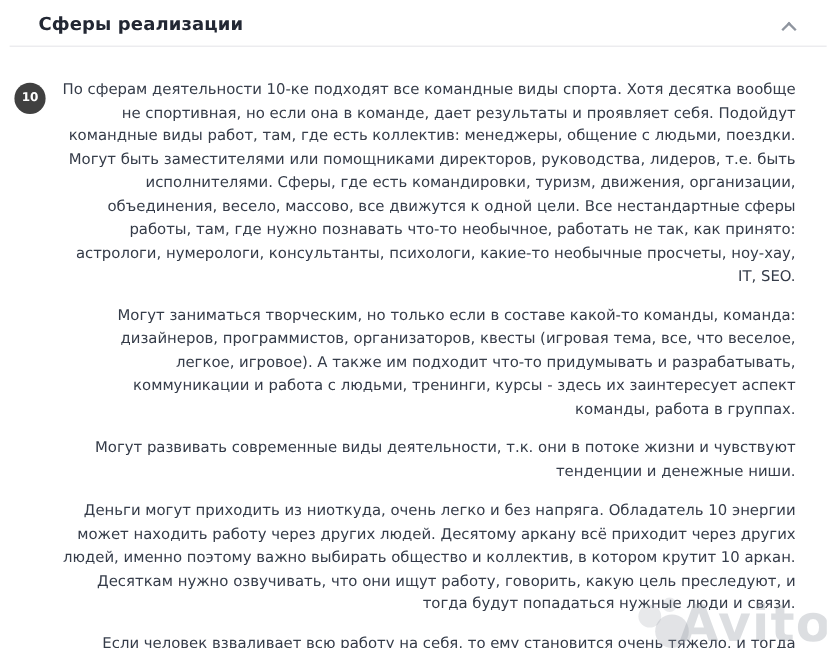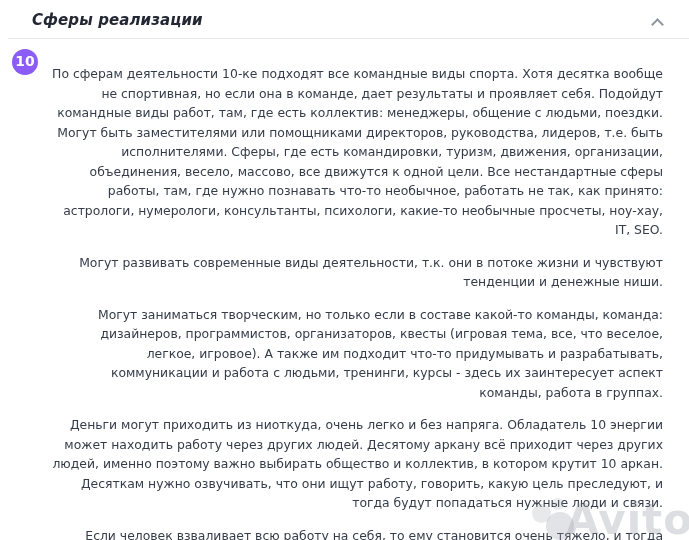--- a/index.html
+++ b/index.html
@@ -18,21 +18,20 @@
     padding: 11px 26px 9px 24px;
     border-bottom: 1px solid #e8e8ec;
     margin-left: 8px;
     cursor: pointer;
   }
   .section-title {
     font-size: 15px;
     font-weight: 600;
     color: #222733;
     letter-spacing: .1px;
-    font-style: italic;
   }
   .chevron {
     width: 12px;
     height: 12px;
     display: inline-block;
     position: relative;
     top: 2px;
   }
   .chevron::before {
     content: "";
@@ -52,27 +51,27 @@
     font-size: 12.4px;
     line-height: 19.5px;
   }
   .content p {
     margin: 0 0 13px 0;
     text-align: right;
   }
   .num-badge {
     position: absolute;
     left: 12px;
-    top: 10px;
+    top: 30px;
     width: 26px;
     height: 26px;
     border-radius: 50%;
-    background: #8b5cf6;
+    background: #404040;
     color: #ffffff;
-    font-size: 14px;
+    font-size: 10px;
     font-weight: 700;
     display: flex;
     align-items: center;
     justify-content: center;
   }
   .watermark {
     position: absolute;
     right: -4px;
     bottom: -2px;
     display: flex;
@@ -124,22 +123,22 @@
 <body>
 
 <div class="section-header">
   <span class="section-title">Сферы реализации</span>
   <span class="chevron"></span>
 </div>
 
 <div class="content">
   <span class="num-badge">10</span>
   <p>По сферам деятельности 10-ке подходят все командные виды спорта. Хотя десятка вообще не спортивная, но если она в команде, дает результаты и проявляет себя. Подойдут командные виды работ, там, где есть коллектив: менеджеры, общение с людьми, поездки. Могут быть заместителями или помощниками директоров, руководства, лидеров, т.е. быть исполнителями. Сферы, где есть командировки, туризм, движения, организации, объединения, весело, массово, все движутся к одной цели. Все нестандартные сферы работы, там, где нужно познавать что-то необычное, работать не так, как принято: астрологи, нумерологи, консультанты, психологи, какие-то необычные просчеты, ноу-хау, IT, SEO.</p>
+  <p>Могут заниматься творческим, но только если в составе какой-то команды, команда: дизайнеров, программистов, организаторов, квесты (игровая тема, все, что веселое, легкое, игровое). А также им подходит что-то придумывать и разрабатывать, коммуникации и работа с людьми, тренинги, курсы - здесь их заинтересует аспект команды, работа в группах.</p>
   <p>Могут развивать современные виды деятельности, т.к. они в потоке жизни и чувствуют тенденции и денежные ниши.</p>
-  <p>Могут заниматься творческим, но только если в составе какой-то команды, команда: дизайнеров, программистов, организаторов, квесты (игровая тема, все, что веселое, легкое, игровое). А также им подходит что-то придумывать и разрабатывать, коммуникации и работа с людьми, тренинги, курсы - здесь их заинтересует аспект команды, работа в группах.</p>
   <p>Деньги могут приходить из ниоткуда, очень легко и без напряга. Обладатель 10 энергии может находить работу через других людей. Десятому аркану всё приходит через других людей, именно поэтому важно выбирать общество и коллектив, в котором крутит 10 аркан. Десяткам нужно озвучивать, что они ищут работу, говорить, какую цель преследуют, и тогда будут попадаться нужные люди и связи.</p>
   <p>Если человек взваливает всю работу на себя, то ему становится очень тяжело, и тогда деньги идут туго. Но если он рассчитывает на других, подключает других, делегирует обязанности, создает команду, работает вместе с кем-то настроенным позитивно на исход, с кем-то успешным — деньги подлавливают этот настрой, включается Фортуна и Удача. Деньги приходят хорошо и свободно.</p>
 </div>
 
 <div class="watermark">
   <span class="watermark-logo">
     <span class="c1"></span>
       <span class="c2"></span>
       <span class="c3"></span>
   </span>

